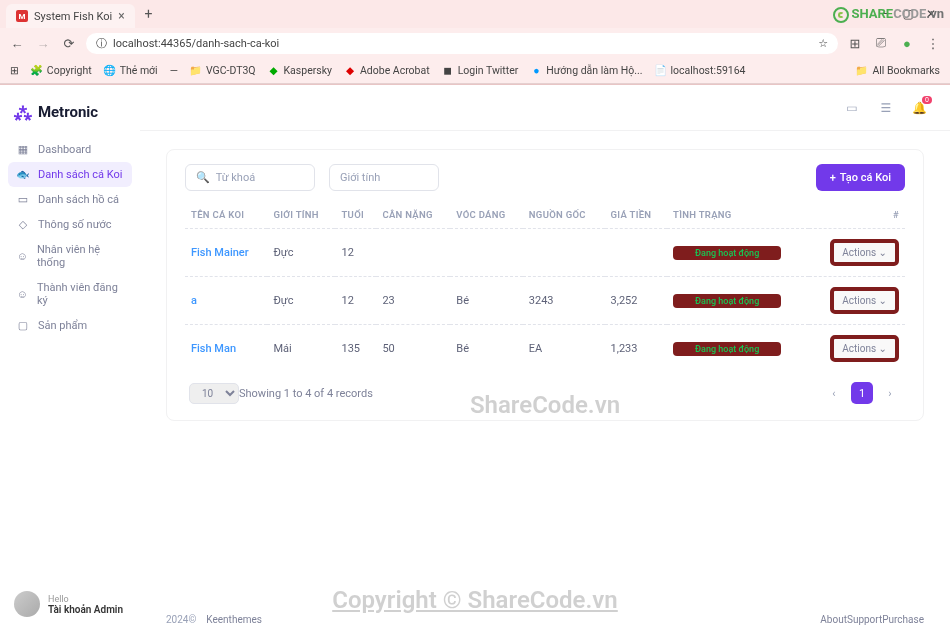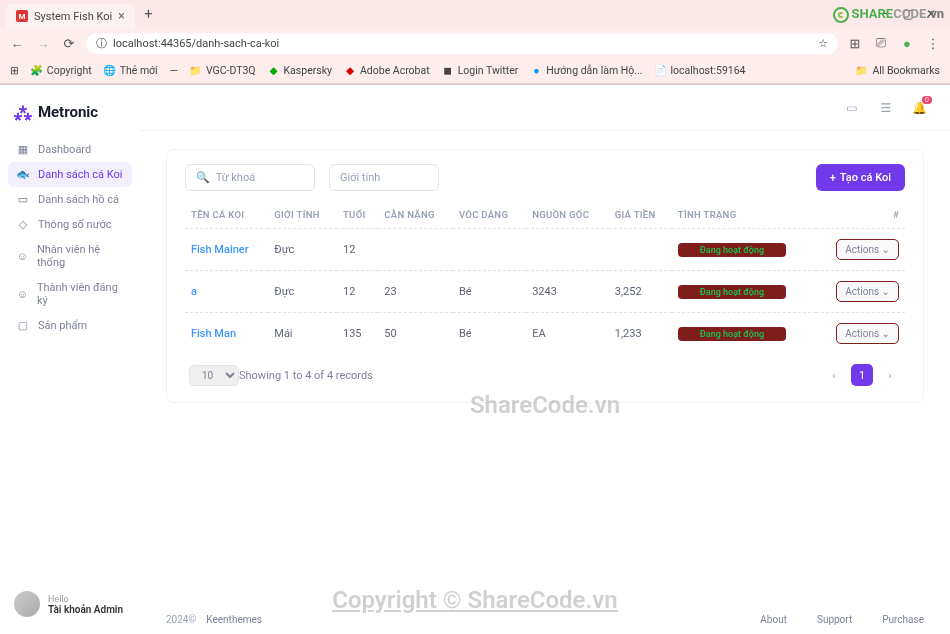--- a/index.html
+++ b/index.html
@@ -46,29 +46,29 @@
 .input { display:flex; align-items:center; gap:6px; border:1px solid #e1e3ea; border-radius:6px; padding:6px 10px; font-size:11px; color:#99a1b7; width:130px;}
 .select { border:1px solid #e1e3ea; border-radius:6px; padding:6px 10px; font-size:11px; color:#99a1b7; width:110px;}
 .btn-primary { margin-left:auto; background:#7239ea; color:#fff; border:none; border-radius:6px; padding:7px 14px; font-size:11px; font-weight:500; cursor:pointer; display:flex; align-items:center; gap:4px;}
 
 table { width:100%; border-collapse:collapse; font-size:11px;}
 th { text-align:left; text-transform:uppercase; font-size:9.5px; font-weight:600; color:#99a1b7; padding:8px 6px; letter-spacing:.3px;}
 th.r,td.r{text-align:right;}
 td { padding:10px 6px; border-top:1px dashed #e1e3ea; color:#5e6278;}
 td a { color:#3e97ff; text-decoration:none; font-weight:500;}
 .pill { background:#7f1d1d; color:#17c653; font-size:9px; padding:2px 22px; border-radius:4px; font-weight:500;}
-.actions-btn { background:#f9f9f9; border:1px solid #7f1d1d; border-radius:5px; padding:4px 8px; font-size:10px; color:#7e8299; cursor:pointer;}
+.actions-btn { background:#f9f9f9; border:4px solid #7f1d1d; border-radius:5px; padding:4px 8px; font-size:10px; color:#7e8299; cursor:pointer;}
 .table-footer { display:flex; align-items:center; padding:10px 4px 2px; font-size:11px; color:#7e8299;}
 .page-select { border:1px solid #e1e3ea; border-radius:5px; padding:3px 8px; font-size:10px; color:#7e8299;}
 .pager { margin-left:auto; display:flex; align-items:center; gap:6px;}
 .pg { width:22px;height:22px; display:flex;align-items:center;justify-content:center; border-radius:5px; color:#99a1b7; cursor:pointer; font-size:11px;}
 .pg.active { background:#7239ea; color:#fff;}
 
 .footer { padding: 6px 26px 10px; font-size:10px; color:#99a1b7; display:flex; gap:10px;}
-.footer .links{margin-left:auto; display:flex; gap:30px;}
+.footer .links{margin-left:auto; display:flex; gap:0;}
 .footer a{color:#7e8299; text-decoration:none;}
 
 .wm { position:absolute; left:50%; transform:translateX(-50%); font-size:24px; font-weight:600; color:rgba(120,120,120,.35); pointer-events:none;}
 .wm1{top:260px;}
 .sc-logo{position:fixed; top:6px; right:6px; font-size:13px; font-weight:700;}
 .sc-logo .s{color:#4caf50;} .sc-logo .c{color:#999;} .sc-logo .v{color:#737373;}
 .sc-ic{display:inline-block;width:16px;height:16px;border:2px solid #4caf50;border-radius:50%;vertical-align:middle;margin-right:2px;position:relative;}
 .sc-ic:before{content:"";position:absolute;inset:3px;border:2px solid #8bc34a;border-radius:50%;border-right-color:transparent;}
 </style>
 </head>

